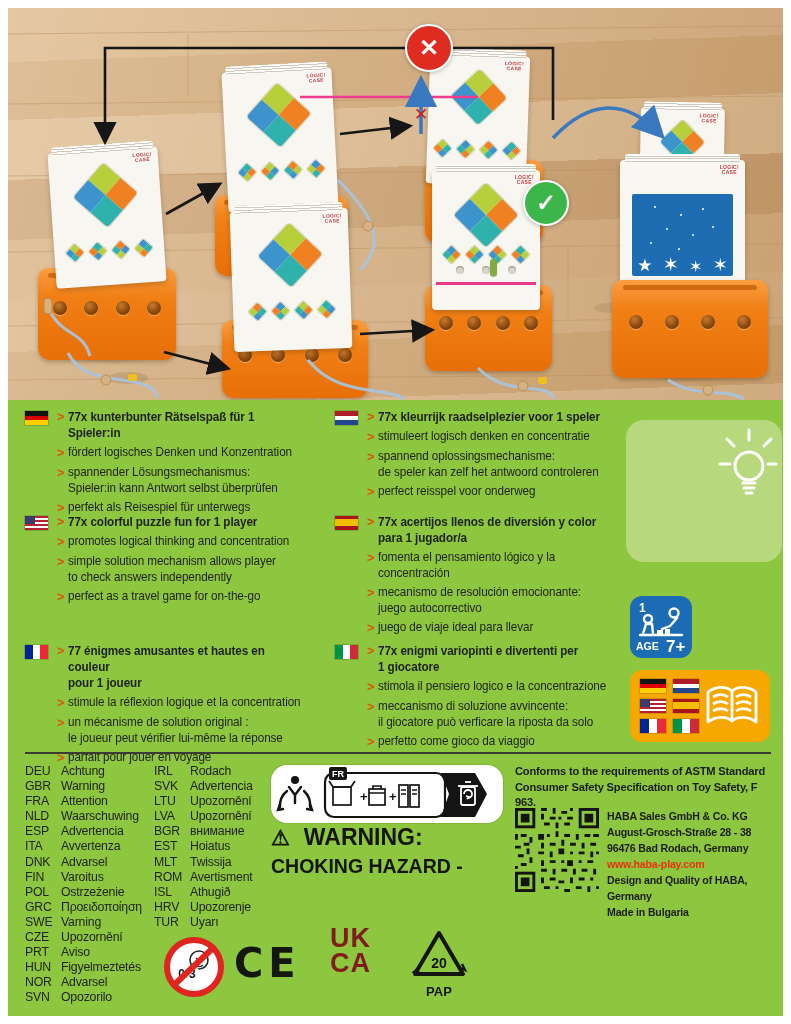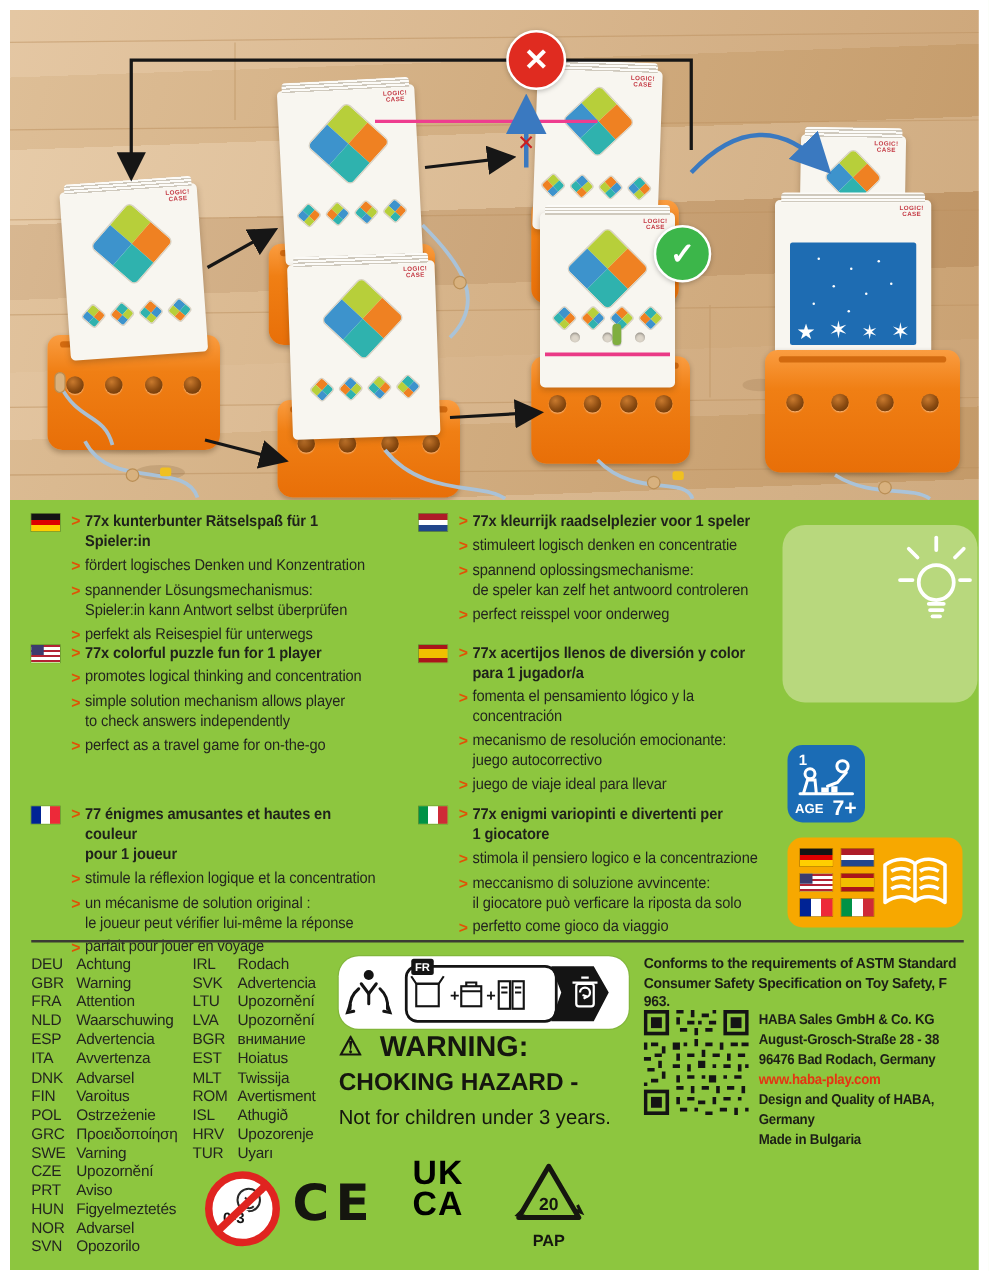--- a/index.html
+++ b/index.html
@@ -76,21 +76,21 @@
   .w-row{display:grid;grid-template-columns:36px auto;line-height:15.1px;font-size:12.3px;letter-spacing:-.2px;color:#23251f;}
   .wl1{left:17px;} .wl2{left:146px;}
   .triman{position:absolute;left:263px;top:365px;width:232px;height:58px;background:#ffffff;border-radius:16px;box-shadow:0 0 0 1px rgba(0,0,0,.08);}
   .chokebox{position:absolute;left:263px;top:424px;width:245px;color:#15160f;}
   .chokebox .t1{display:flex;align-items:center;gap:14px;font-size:23px;font-weight:700;}
   .chokebox .warnico{font-size:21px;line-height:22px;}
   .chokebox .t2{font-size:19.5px;font-weight:700;margin-top:4px;}
   .chokebox .t3{font-size:16.2px;margin-top:6px;line-height:20px;}
   .restrict{position:absolute;left:155px;top:536px;}
   .cemark{position:absolute;left:226px;top:540px;font-size:40px;font-weight:700;letter-spacing:5px;color:#15160f;font-family:"DejaVu Sans", sans-serif;}
-  .ukca{position:absolute;left:322px;top:526px;font-size:27px;line-height:25px;font-weight:800;letter-spacing:1px;color:#000000;white-space:pre-line;}
+  .ukca{position:absolute;left:322px;top:526px;font-size:27px;line-height:25px;font-weight:800;letter-spacing:1px;color:#7f1d1d;white-space:pre-line;}
   .pap{position:absolute;left:400px;top:528px;width:62px;text-align:center;color:#15160f;}
   .pap .papword{font-size:13px;font-weight:700;margin-top:0px;text-align:center;}
   .astm{position:absolute;left:507px;top:363px;width:262px;font-size:11.6px;font-weight:700;line-height:15.5px;letter-spacing:-.2px;white-space:pre-line;transform:scaleX(.96);transform-origin:0 0;color:#1c1e17;}
   .qr{position:absolute;left:507px;top:408px;}
   .addr{position:absolute;left:599px;top:408px;width:180px;font-size:11.4px;font-weight:700;line-height:16px;letter-spacing:-.2px;transform:scaleX(.93);transform-origin:0 0;color:#1c1e17;}
   .addr .site{color:#e63312;font-weight:800;}
   .artnum{position:absolute;left:592px;top:498px;width:173px;text-align:right;font-size:18px;font-weight:700;color:#15160f;}
   .barcode{position:absolute;left:570px;top:525px;width:196px;height:79px;background:#ffffff;border-radius:2px;}
   .barcode svg{position:absolute;left:13px;top:7px;}
   .bdigits{position:absolute;left:0;right:0;bottom:4px;text-align:center;font-size:13px;letter-spacing:2.5px;color:#15160f;font-family:"DejaVu Sans Mono", monospace;}
@@ -834,21 +834,20 @@
         </g>
       </svg>
     </div>
 
     <div class="chokebox">
       <div class="t1">
           <span class="warnico">⚠</span>
           <span>WARNING:</span>
         </div>
       <div class="t2">CHOKING HAZARD -</div>
-      <div class="t3">Not for children under 3 years.</div>
     </div>
 
     <div class="restrict">
       <svg width="62" height="62" viewBox="0 0 62 62">
         <circle cx="31" cy="31" r="27" fill="#ffffff" stroke="#e02420" stroke-width="6"></circle>
         <g stroke="#2a2a2a" stroke-width="1.6" fill="none">
           <circle cx="36" cy="24" r="9"></circle>
             <path d="M43,17 C45,14 48,15 47,18"></path>
           <path d="M33,22 l2,2 M39,22 l2,2 M33,29 C35,31 38,31 40,29"></path>
         </g>

